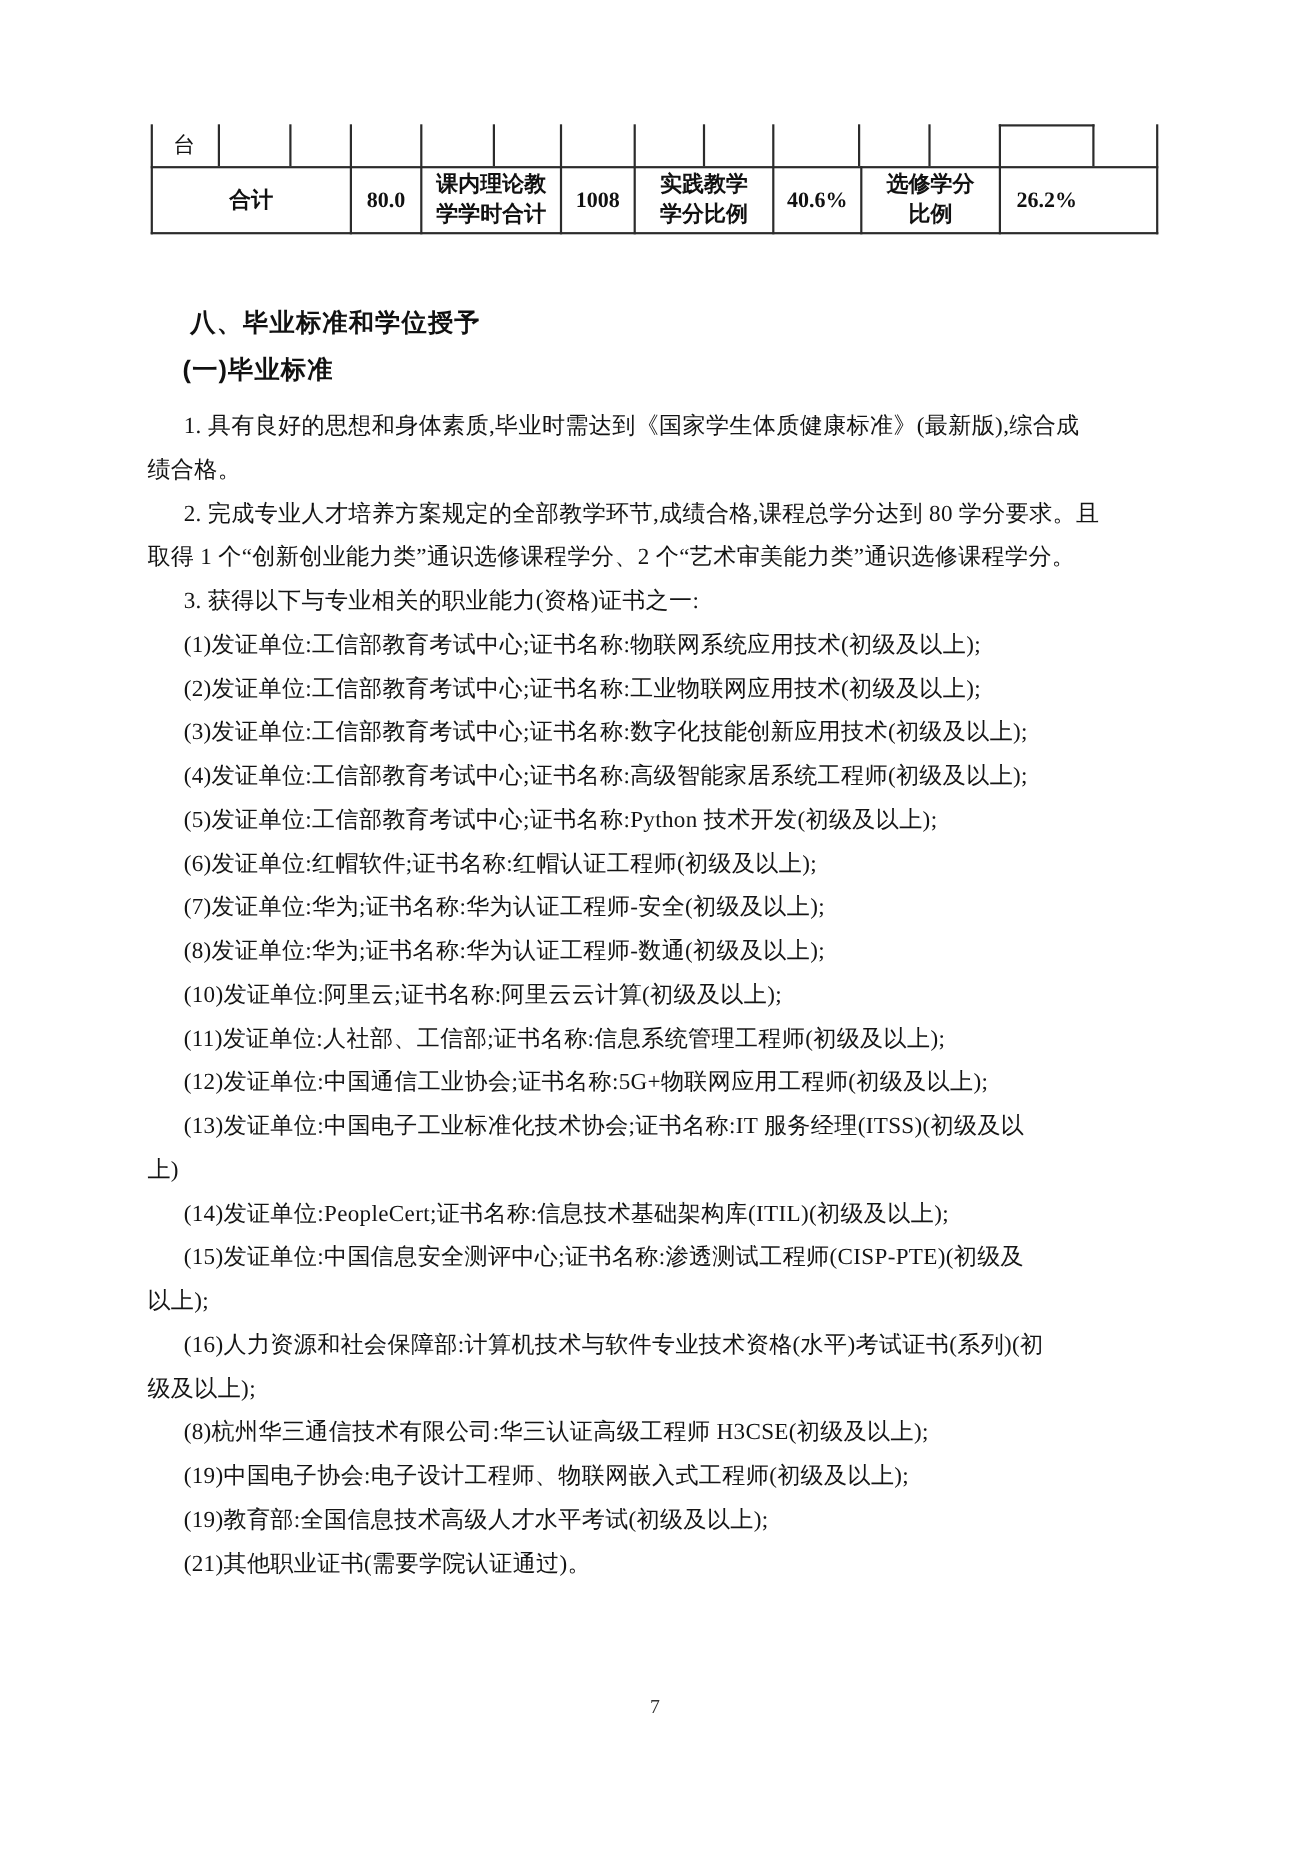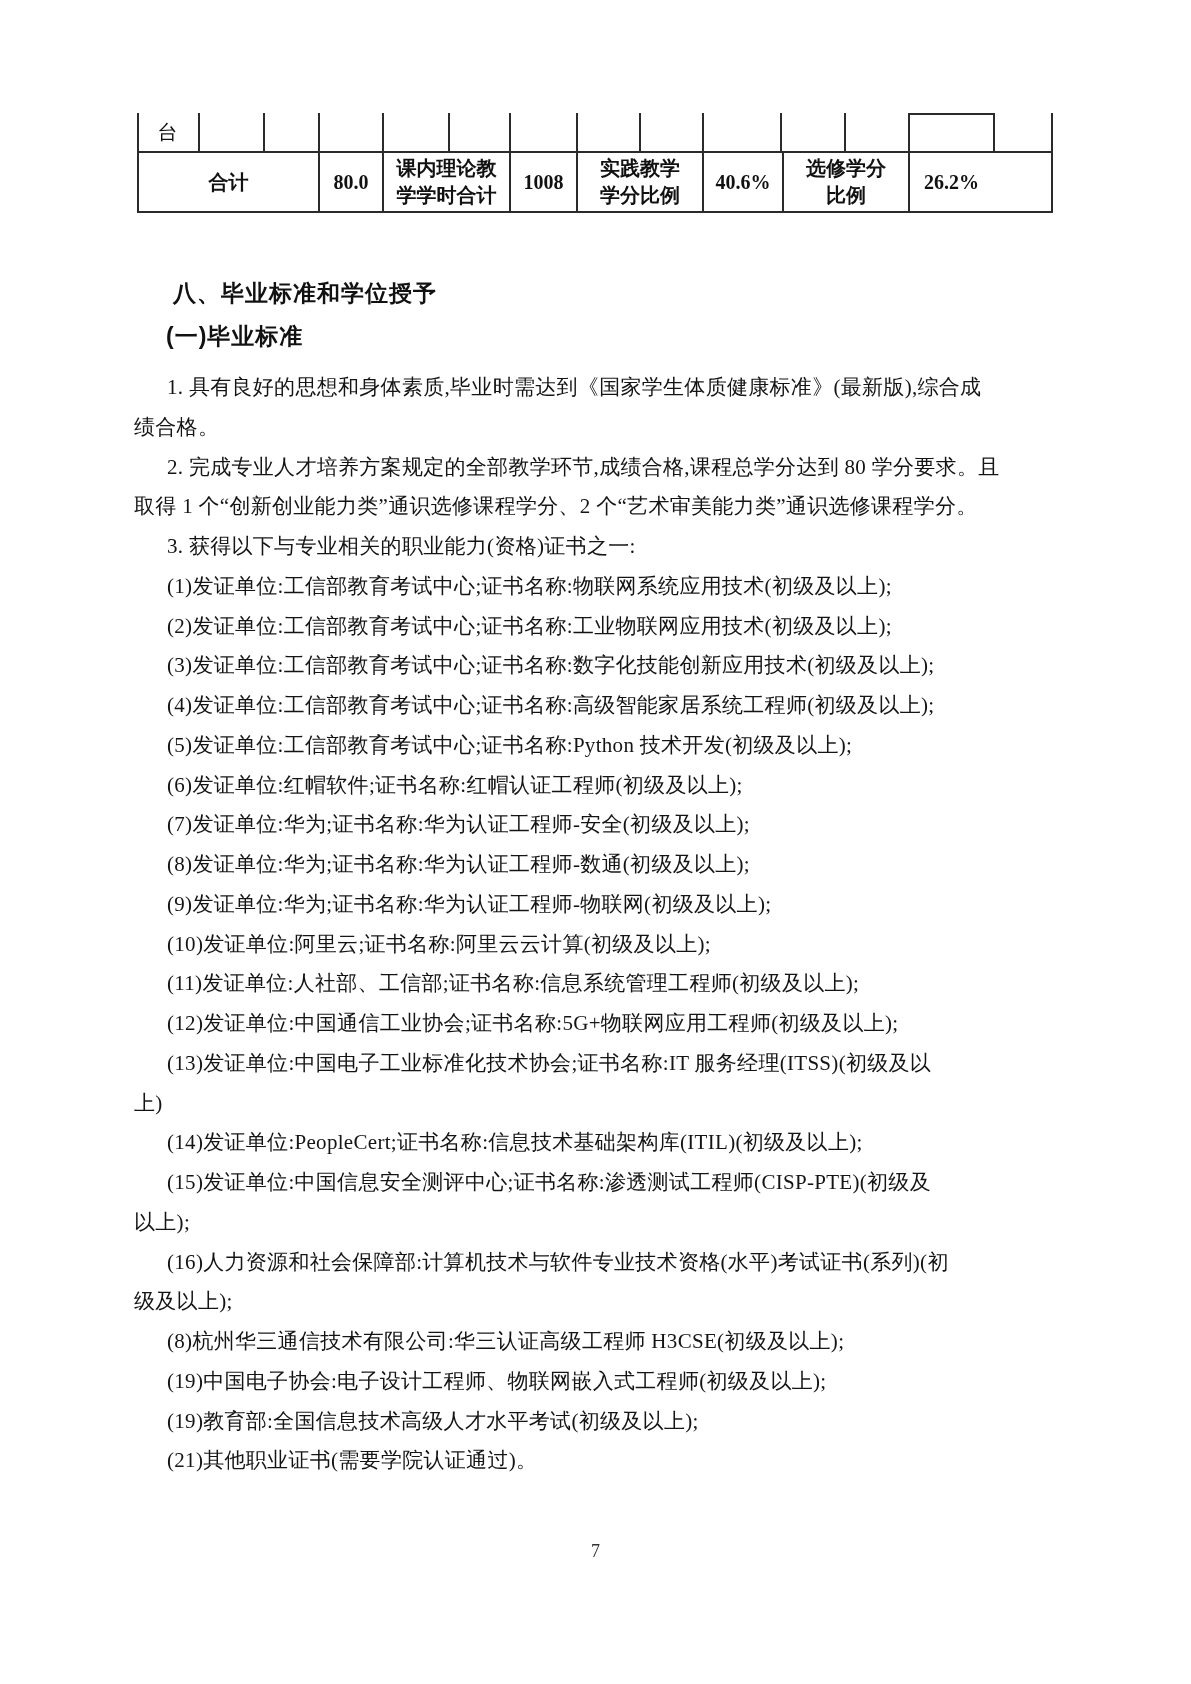--- a/index.html
+++ b/index.html
@@ -117,21 +117,20 @@
       <div class="line">取得 1 个“创新创业能力类”通识选修课程学分、2 个“艺术审美能力类”通识选修课程学分。</div>
       <div class="line ind">3. 获得以下与专业相关的职业能力(资格)证书之一:</div>
       <div class="line ind">(1)发证单位:工信部教育考试中心;证书名称:物联网系统应用技术(初级及以上);</div>
       <div class="line ind">(2)发证单位:工信部教育考试中心;证书名称:工业物联网应用技术(初级及以上);</div>
       <div class="line ind">(3)发证单位:工信部教育考试中心;证书名称:数字化技能创新应用技术(初级及以上);</div>
       <div class="line ind">(4)发证单位:工信部教育考试中心;证书名称:高级智能家居系统工程师(初级及以上);</div>
       <div class="line ind">(5)发证单位:工信部教育考试中心;证书名称:Python 技术开发(初级及以上);</div>
       <div class="line ind">(6)发证单位:红帽软件;证书名称:红帽认证工程师(初级及以上);</div>
       <div class="line ind">(7)发证单位:华为;证书名称:华为认证工程师-安全(初级及以上);</div>
       <div class="line ind">(8)发证单位:华为;证书名称:华为认证工程师-数通(初级及以上);</div>
-      <div class="line ind">(9)发证单位:华为;证书名称:华为认证工程师-物联网(初级及以上);</div>
       <div class="line ind">(10)发证单位:阿里云;证书名称:阿里云云计算(初级及以上);</div>
       <div class="line ind">(11)发证单位:人社部、工信部;证书名称:信息系统管理工程师(初级及以上);</div>
       <div class="line ind">(12)发证单位:中国通信工业协会;证书名称:5G+物联网应用工程师(初级及以上);</div>
       <div class="line ind">(13)发证单位:中国电子工业标准化技术协会;证书名称:IT 服务经理(ITSS)(初级及以</div>
       <div class="line">上)</div>
       <div class="line ind">(14)发证单位:PeopleCert;证书名称:信息技术基础架构库(ITIL)(初级及以上);</div>
       <div class="line ind">(15)发证单位:中国信息安全测评中心;证书名称:渗透测试工程师(CISP-PTE)(初级及</div>
       <div class="line">以上);</div>
       <div class="line ind">(16)人力资源和社会保障部:计算机技术与软件专业技术资格(水平)考试证书(系列)(初</div>
       <div class="line">级及以上);</div>

